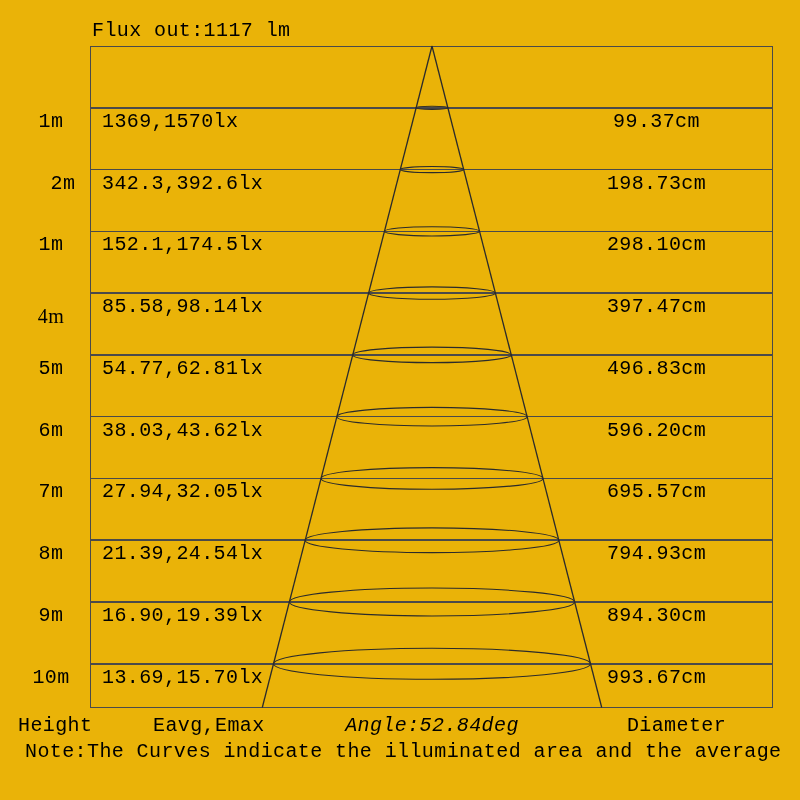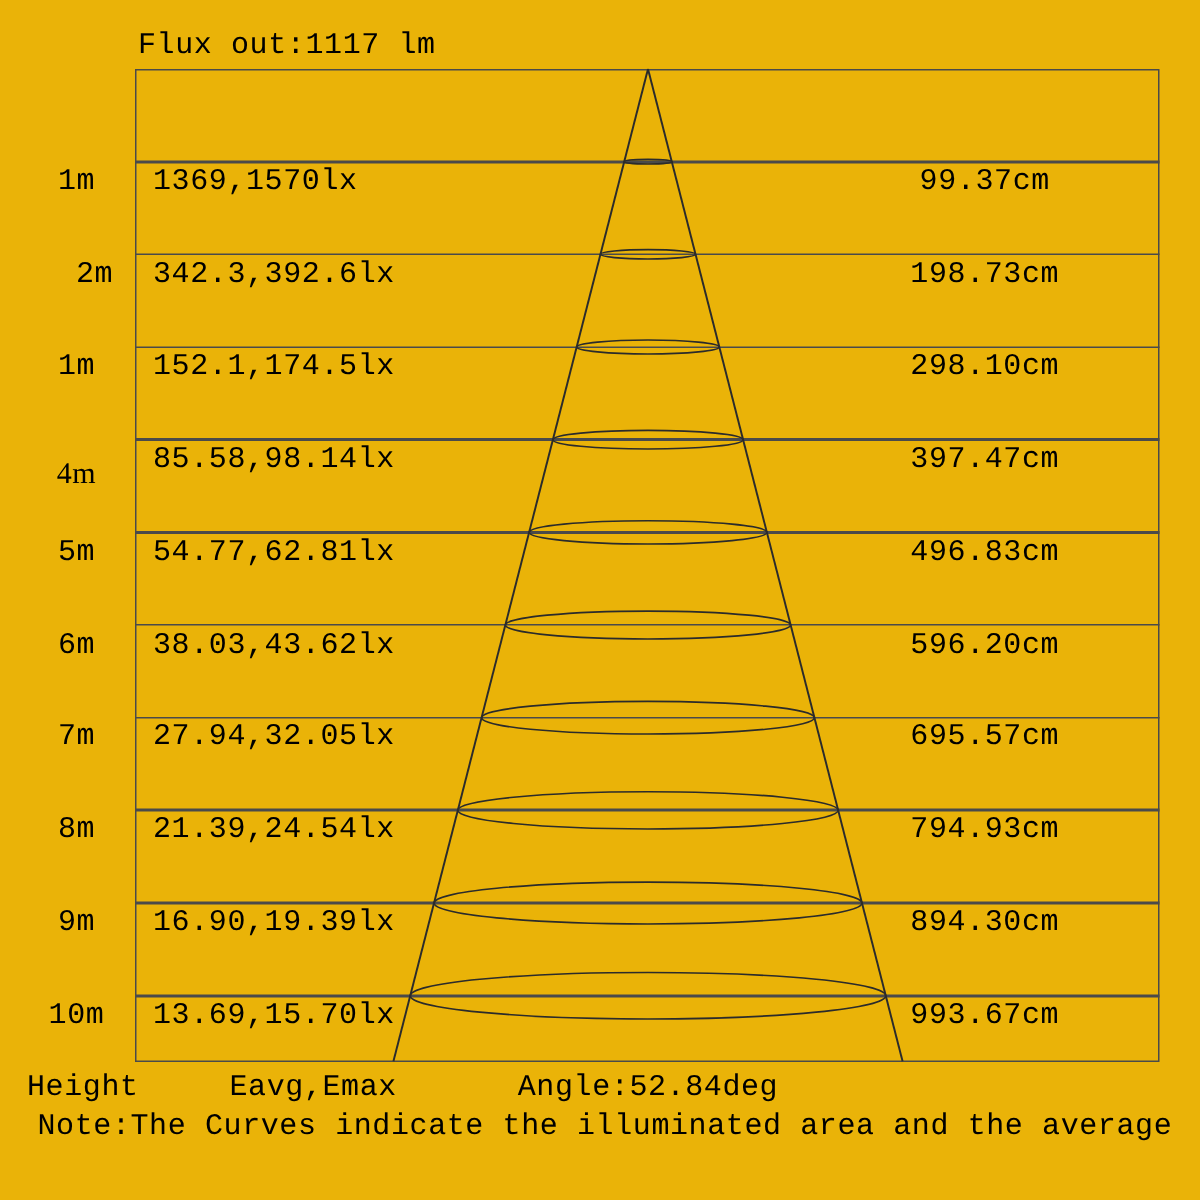--- a/index.html
+++ b/index.html
@@ -85,17 +85,18 @@
       <ellipse cx="432" cy="354.9" rx="79.25" ry="7.75" fill="none" stroke="#2b2b2b" stroke-width="1.1"></ellipse>
       <ellipse cx="432" cy="416.68" rx="95.1" ry="9.3" fill="none" stroke="#2b2b2b" stroke-width="1.1"></ellipse>
       <ellipse cx="432" cy="478.46000000000004" rx="110.95" ry="10.85" fill="none" stroke="#2b2b2b" stroke-width="1.1"></ellipse>
       <ellipse cx="432" cy="540.24" rx="126.8" ry="12.4" fill="none" stroke="#2b2b2b" stroke-width="1.1"></ellipse>
       <ellipse cx="432" cy="602.02" rx="142.65" ry="13.950000000000001" fill="none" stroke="#2b2b2b" stroke-width="1.1"></ellipse>
       <ellipse cx="432" cy="663.8" rx="158.5" ry="15.5" fill="none" stroke="#2b2b2b" stroke-width="1.1"></ellipse>
     </svg>
 
   <div class="txt" style="left:18px;top:713px;">Height</div>
   <div class="txt" style="left:153px;top:713px;">Eavg,Emax</div>
-  <div class="txt" style="left:345px;top:713px;width:174px;text-align:center;">Angle:52.84deg</div>
+  <div class="txt" style="left:345px;top:713px;width:174px;text-align:center;font-style:italic;">Angle:52.84deg</div>
+  <div class="txt r" style="left:600px;top:713px;width:153px;">Diameter</div>
 
   <div class="txt bold" style="left:25px;top:739px;">Note:The Curves indicate the illuminated area and the average</div>
 
 </div>
 
 </body></html>

